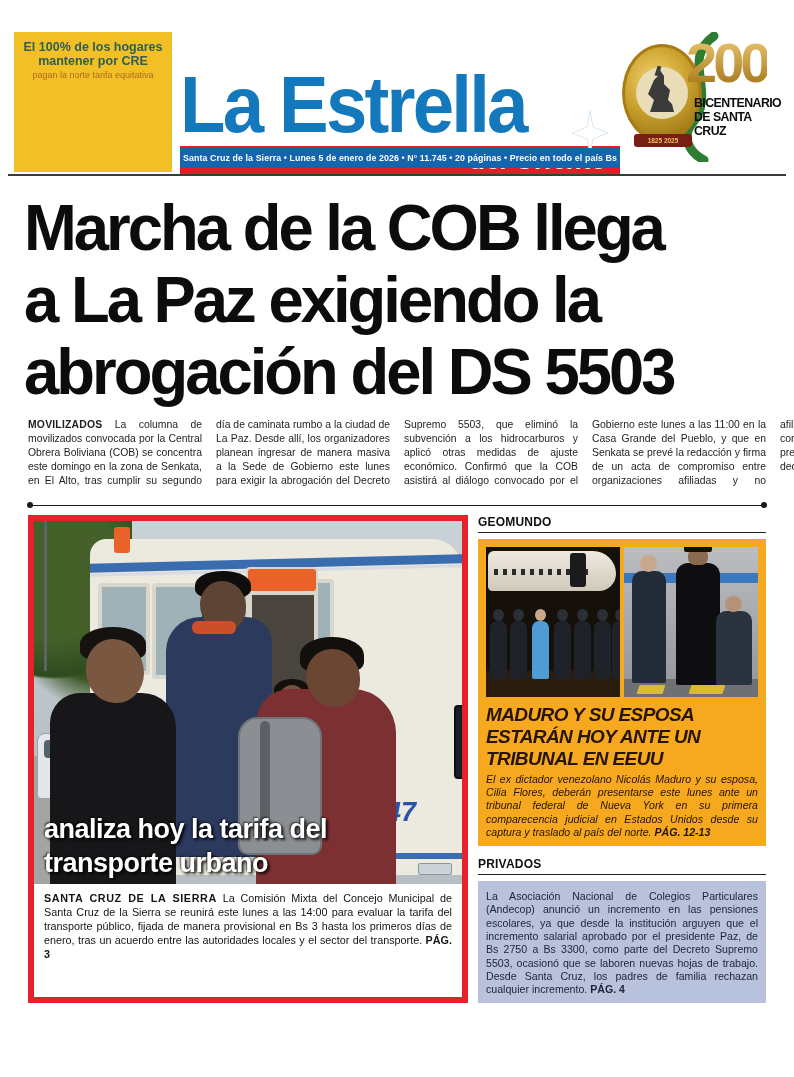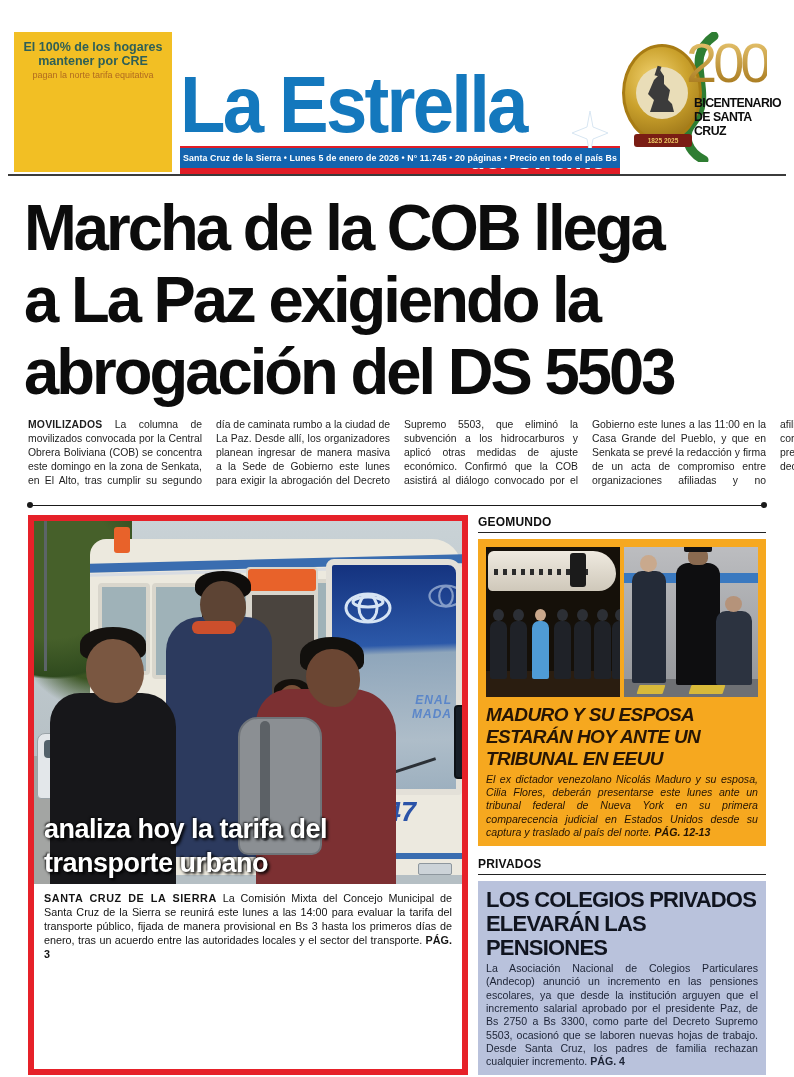--- a/index.html
+++ b/index.html
@@ -22,21 +22,21 @@
   .mast-title { position:absolute; left:0; top:-14px; font-size:80px; font-weight:bold; color:#1478bd; letter-spacing:-3px; transform:scaleX(0.93); transform-origin:left top; line-height:120px; white-space:nowrap; }
   .mast-sub { position:absolute; right:14px; top:87px; height:29px; line-height:28px; color:#fff; font-weight:bold; font-style:italic; font-size:26px; }
   .sparkle { position:absolute; left:392px; top:52px; width:36px; height:44px; }
   .dateline { position:absolute; left:180px; top:148px; width:440px; height:20px; background:#1464ae; color:#fff; font-weight:bold; font-size:8.8px; text-align:center; line-height:20px; letter-spacing:.1px; }
 
   .bicent { position:absolute; left:622px; top:30px; width:168px; height:140px; }
   .medallion { position:absolute; left:0; top:14px; width:80px; height:98px; background:radial-gradient(circle at 40% 35%, #f3d473 0%, #caa12c 45%, #8a6410 100%); border-radius:50%; border:3px solid #a87c14; display:flex; align-items:center; justify-content:center; }
   .medallion svg { width:56px; height:66px; }
   .med-banner { position:absolute; left:12px; top:104px; width:58px; height:13px; background:#7a1d14; border-radius:3px; color:#e9c463; font-size:6.5px; font-weight:bold; text-align:center; line-height:13px; }
   .ribbon { position:absolute; left:52px; top:2px; width:46px; height:130px; }
-  .two-hundred { position:absolute; left:64px; top:2px; font-size:56px; font-weight:normal; letter-spacing:-4px; background:linear-gradient(#f0cf7a,#9c6c10); -webkit-background-clip:text; background-clip:text; color:transparent; line-height:62px; }
+  .two-hundred { position:absolute; left:64px; top:2px; font-size:56px; font-weight:bold; letter-spacing:-4px; background:linear-gradient(#f0cf7a,#9c6c10); -webkit-background-clip:text; background-clip:text; color:transparent; line-height:62px; }
   .bic-lines { position:absolute; left:72px; top:66px; width:96px; font-weight:bold; color:#0d0d0d; font-size:13px; line-height:14px; letter-spacing:-0.6px; transform:scaleX(0.95); transform-origin:left; }
   .header-rule { position:absolute; left:8px; right:8px; top:174px; border-top:2px solid #3b3b3b; }
 
   
   .headline { margin:14px 24px 0; color:#0c0c0c; font-weight:bold; font-size:64px; line-height:72px; letter-spacing:-3px; transform:scaleX(0.99); transform-origin:left; }
   .lead-cols { margin:10px 28px 0; column-count:4; column-gap:14px; font-size:10.4px; line-height:13.9px; text-align:justify; color:#1d1d1d; height:80px; }
   .lead-cols b.kicker { letter-spacing:.2px; }
 
   .rule-dots { position:relative; margin:7px 28px 0; border-top:1.6px solid #1a1a1a; }
   .rule-dots::before, .rule-dots::after { content:""; position:absolute; top:-4px; width:6px; height:6px; background:#1a1a1a; border-radius:50%; }
@@ -224,34 +224,20 @@
               <i></i>
               <i></i>
           </div>
           <div class="b door">
             <div class="b door-top"></div>
             <div class="b door-in"></div>
             <div class="b woman-hair"></div>
             <div class="b woman-head"></div>
             <div class="b woman-body"></div>
           </div>
-          <div class="b windshield">
-            <svg class="b toyota" width="48" height="34" viewBox="0 0 48 34">
-              <ellipse cx="24" cy="17" rx="22" ry="14" fill="none" stroke="#d6e4f4" stroke-width="3"></ellipse>
-              <ellipse cx="24" cy="17" rx="9" ry="13" fill="none" stroke="#d6e4f4" stroke-width="3"></ellipse>
-              <ellipse cx="24" cy="11" rx="15" ry="5" fill="none" stroke="#d6e4f4" stroke-width="3"></ellipse>
-            </svg>
-            <svg class="b toyota2" width="36" height="26" viewBox="0 0 48 34">
-              <ellipse cx="24" cy="17" rx="22" ry="14" fill="none" stroke="#d6e4f4" stroke-width="3"></ellipse>
-              <ellipse cx="24" cy="17" rx="9" ry="13" fill="none" stroke="#d6e4f4" stroke-width="3"></ellipse>
-            </svg>
-            <div class="b ws-text" style="white-space:pre-line;">ENAL
-MADA</div>
-            <div class="b wiper"></div>
-          </div>
           <div class="b mirror"></div>
           <div class="b front-lower">
             <div class="b front-orange"></div>
             <div class="b front-num">47</div>
             <div class="b front-blue-stripe"></div>
             <div class="b headlight hl1"></div>
             <div class="b headlight hl2"></div>
           </div>
           <div class="b side-stripe-b"></div>
           <div class="b side-stripe-o"></div>
@@ -305,19 +291,18 @@
             <div class="g rfig-jeans"></div>
             <div class="g rfig-r"></div>
           </div>
         </div>
         <div class="geo-headline">MADURO Y SU ESPOSA ESTARÁN HOY ANTE UN TRIBUNAL EN EEUU</div>
         <p class="geo-body"><span>El ex dictador venezolano Nicolás Maduro y su esposa, Cilia Flores, deberán presentarse este lunes ante un tribunal federal de Nueva York en su primera comparecencia judicial en Estados Unidos desde su captura y traslado al país del norte.</span> <b>PÁG. 12-13</b></p>
       </div>
 
       <div class="section-label com-label">PRIVADOS</div>
       <div class="com-box">
-        <div class="com-headline">LOS COLEGIOS PRIVADOS ELEVARÁN LAS PENSIONES</div>
         <p class="com-body"><span>La Asociación Nacional de Colegios Particulares (Andecop) anunció un incremento en las pensiones escolares, ya que desde la institución arguyen que el incremento salarial aprobado por el presidente Paz, de Bs 2750 a Bs 3300, como parte del Decreto Supremo 5503, ocasionó que se laboren nuevas hojas de trabajo. Desde Santa Cruz, los padres de familia rechazan cualquier incremento.</span> <b>PÁG. 4</b></p>
       </div>
     </div>
   </div>
 
 </div>
 
 </body></html>

